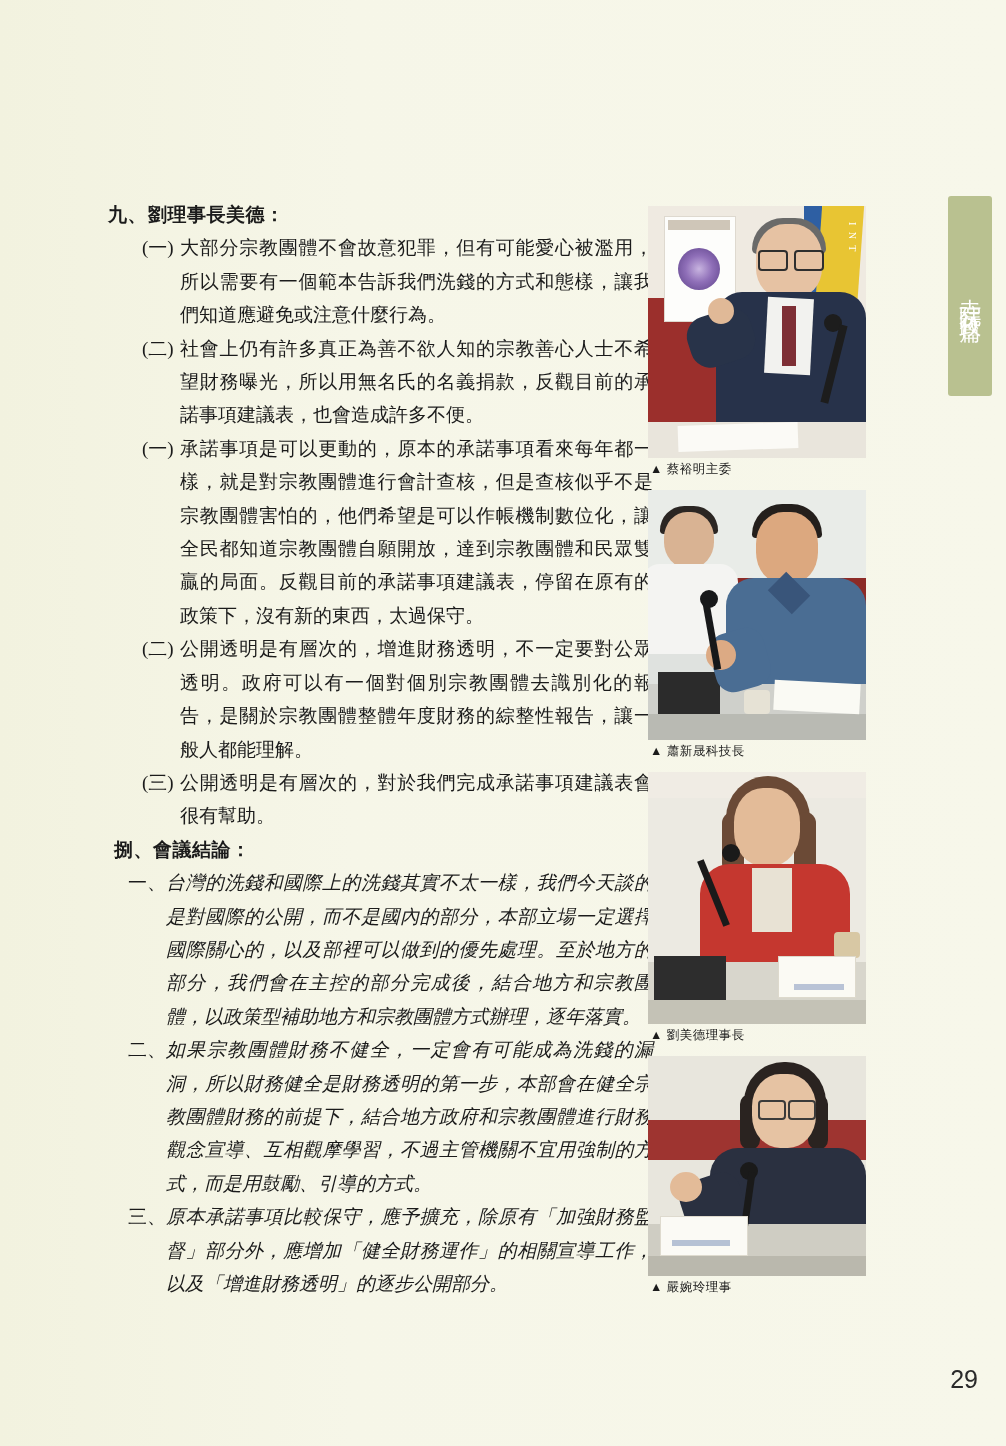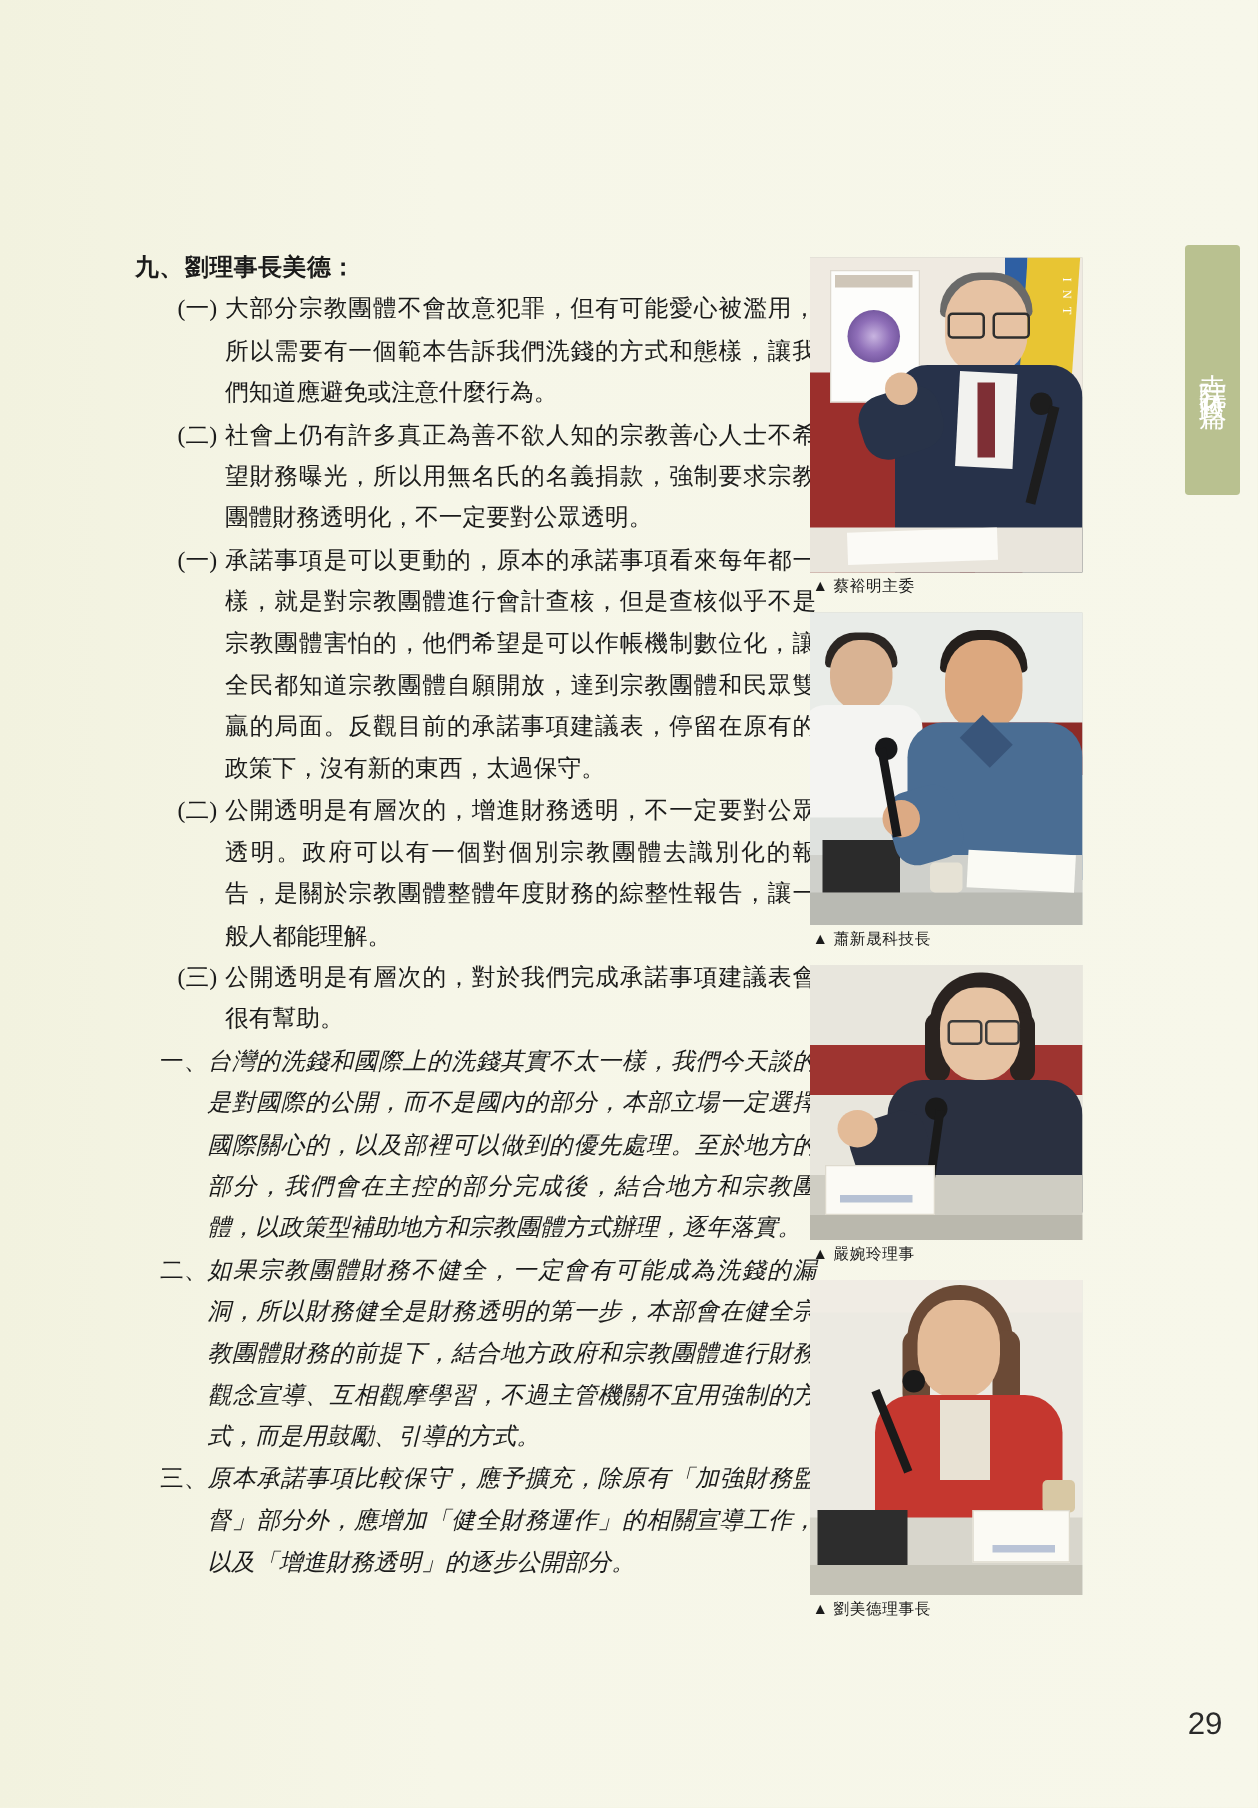--- a/index.html
+++ b/index.html
@@ -231,39 +231,40 @@
       <span class="num">九、</span><span>劉理事長美德：</span>
     </div>
 
     <div class="blk lvl1">
       <span class="mk">(一)</span>
       <span class="bdy">大部分宗教團體不會故意犯罪，但有可能愛心被濫用，所以需要有一個範本告訴我們洗錢的方式和態樣，讓我們知道應避免或注意什麼行為。</span>
     </div>
 
     <div class="blk lvl1">
       <span class="mk">(二)</span>
-      <span class="bdy">社會上仍有許多真正為善不欲人知的宗教善心人士不希望財務曝光，所以用無名氏的名義捐款，強制要求宗教團體財務透明化，不一定要對公眾透明。</span>
+      <span class="bdy">社會上仍有許多真正為善不欲人知的宗教善心人士不希望財務曝光，所以用無名氏的名義捐款，反觀目前的承諾事項建議表，也會造成許多不便。</span>
     </div>
 
 
     <div class="blk lvl1">
       <span class="mk">(一)</span>
       <span class="bdy">承諾事項是可以更動的，原本的承諾事項看來每年都一樣，就是對宗教團體進行會計查核，但是查核似乎不是宗教團體害怕的，他們希望是可以作帳機制數位化，讓全民都知道宗教團體自願開放，達到宗教團體和民眾雙贏的局面。反觀目前的承諾事項建議表，停留在原有的政策下，沒有新的東西，太過保守。</span>
     </div>
 
     <div class="blk lvl1">
       <span class="mk">(二)</span>
       <span class="bdy">公開透明是有層次的，增進財務透明，不一定要對公眾透明。政府可以有一個對個別宗教團體去識別化的報告，是關於宗教團體整體年度財務的綜整性報告，讓一般人都能理解。</span>
     </div>
 
     <div class="blk lvl1">
       <span class="mk">(三)</span>
       <span class="bdy">公開透明是有層次的，對於我們完成承諾事項建議表會很有幫助。</span>
     </div>
 
+    <div class="blk sect-head">捌、會議結論：</div>
 
     <div class="blk lvl-a">
       <span class="mk">一、</span>
       <span class="bdy">台灣的洗錢和國際上的洗錢其實不太一樣，我們今天談的是對國際的公開，而不是國內的部分，本部立場一定選擇國際關心的，以及部裡可以做到的優先處理。至於地方的部分，我們會在主控的部分完成後，結合地方和宗教團體，以政策型補助地方和宗教團體方式辦理，逐年落實。</span>
     </div>
 
     <div class="blk lvl-a">
       <span class="mk">二、</span>
       <span class="bdy">如果宗教團體財務不健全，一定會有可能成為洗錢的漏洞，所以財務健全是財務透明的第一步，本部會在健全宗教團體財務的前提下，結合地方政府和宗教團體進行財務觀念宣導、互相觀摩學習，不過主管機關不宜用強制的方式，而是用鼓勵、引導的方式。</span>
     </div>
@@ -326,20 +327,42 @@
           <div class="paper"></div>
         <div class="arm"></div>
           <div class="hand"></div>
         <div class="micball"></div>
           <div class="mic"></div>
       </div>
       <div class="cap">▲ 蕭新晟科技長</div>
     </div>
 
     <div class="photo-block">
+      <div class="photo p3">
+        <div class="wall"></div>
+          <div class="red"></div>
+        <div class="hair"></div>
+          <div class="hair2"></div>
+          <div class="hair3"></div>
+        <div class="head"></div>
+        <div class="body"></div>
+          <div class="inner"></div>
+        <div class="desk"></div>
+          <div class="desk2"></div>
+        <div class="lap"></div>
+          <div class="cup"></div>
+        <div class="card"></div>
+          <div class="cardtxt"></div>
+        <div class="micball"></div>
+          <div class="mic"></div>
+      </div>
+      <div class="cap">▲ 劉美德理事長</div>
+    </div>
+
+    <div class="photo-block">
       <div class="photo p4">
         <div class="wall"></div>
           <div class="red"></div>
         <div class="hair"></div>
           <div class="hair2"></div>
           <div class="hair3"></div>
         <div class="head"></div>
         <div class="glassL"></div>
           <div class="glassR"></div>
         <div class="body"></div>
@@ -348,39 +371,17 @@
         <div class="arm"></div>
           <div class="hand"></div>
         <div class="micball"></div>
           <div class="mic"></div>
         <div class="card"></div>
           <div class="cardtxt"></div>
       </div>
       <div class="cap">▲ 嚴婉玲理事</div>
     </div>
 
-    <div class="photo-block">
-      <div class="photo p3">
-        <div class="wall"></div>
-          <div class="red"></div>
-        <div class="hair"></div>
-          <div class="hair2"></div>
-          <div class="hair3"></div>
-        <div class="head"></div>
-        <div class="body"></div>
-          <div class="inner"></div>
-        <div class="desk"></div>
-          <div class="desk2"></div>
-        <div class="lap"></div>
-          <div class="cup"></div>
-        <div class="card"></div>
-          <div class="cardtxt"></div>
-        <div class="micball"></div>
-          <div class="mic"></div>
-      </div>
-      <div class="cap">▲ 劉美德理事長</div>
-    </div>
-
   </div>
 
   <div class="pg-num">29</div>
 
 </div>
 
 </body></html>

